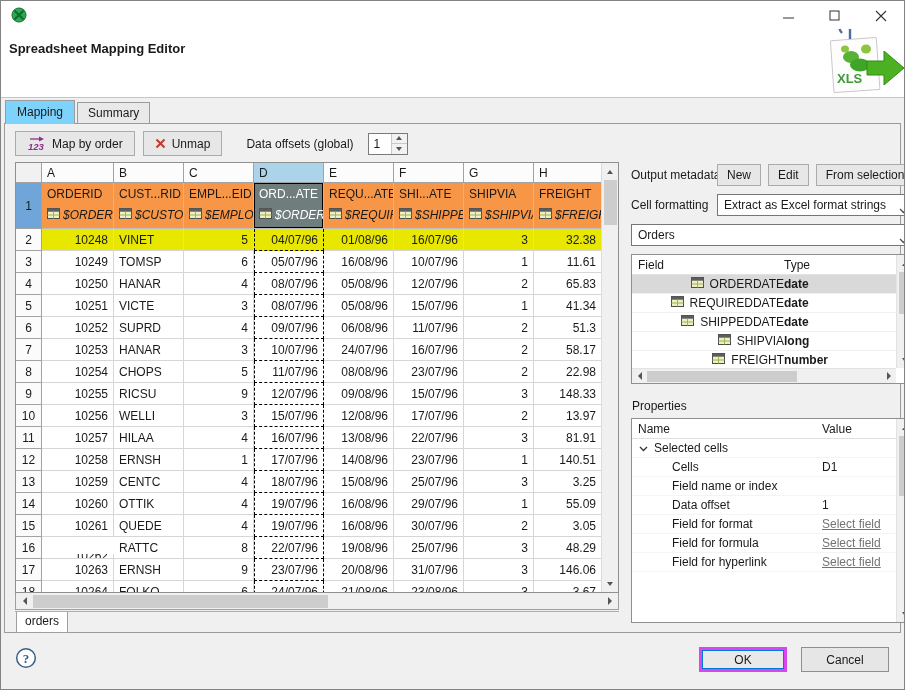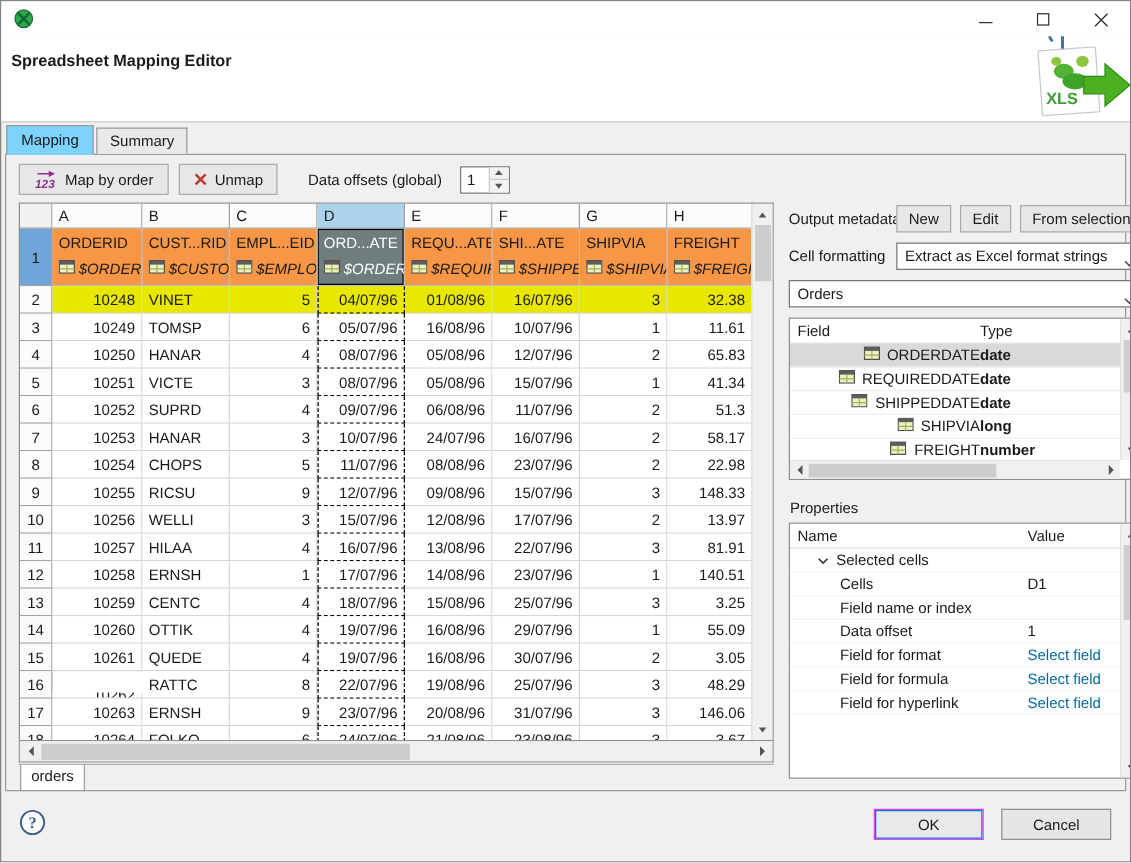--- a/index.html
+++ b/index.html
@@ -91,31 +91,31 @@
   .fhscroll { position:absolute; left:0; right:17px; bottom:0; height:15px; background:#f0f0f0; border-top:1px solid #e2e2e2; display:flex; align-items:center; }
   .fhscroll .sb-arrow { height:15px; width:15px; }
   .fhscroll .thumb { width:150px; height:11px; background:#cdcdcd; }
 
   .props-title { margin:15px 0 5px 1px; }
   .ptable { border:1px solid #8f8f8f; background:#fff; height:205px; position:relative; overflow:hidden; }
   .phead { display:flex; height:20px; align-items:center; border-bottom:1px solid #e0e0e0; }
   .pcol-name { width:190px; padding-left:6px; }
   .prow2 { display:flex; height:19px; align-items:center; border-bottom:1px solid #f4f4f4; width:calc(100% - 17px); }
   .prow2 .nm { width:190px; padding-left:40px; white-space:nowrap; overflow:hidden; flex:none; }
-  .prow2.group .nm { padding-left:22px; display:flex; align-items:center; gap:6px; }
+  .prow2.group .nm { padding-left:7px; display:flex; align-items:center; gap:6px; }
   .prow2 .val { flex:1; white-space:nowrap; overflow:hidden; }
-  .prow2 .val.muted { color:#0369a1; }
+  .prow2 .val.muted { color:#737373;text-decoration:underline; }
   .pvscroll { position:absolute; right:0; top:0; bottom:0; width:17px; background:#f0f0f0; border-left:1px solid #e2e2e2; display:flex; flex-direction:column; align-items:center; }
   .pvthumb { width:13px; height:60px; background:#cdcdcd; }
 
   
   .footer { display:flex; align-items:center; padding:14px 15px 0 14px; }
   .fbuttons { margin-left:auto; display:flex; gap:14px; }
   .btn { width:88px; height:25px; background:#e6e6e6; border:1px solid #8f8f8f; display:flex; align-items:center; justify-content:center; }
-  .btn.focused { border:1px solid #d946ef; box-shadow:inset 0 0 0 1px #0078d7; background:#e9e9e9; }
+  .btn.focused { border:3px solid #d946ef; box-shadow:inset 0 0 0 1px #0078d7; background:#e9e9e9; }
 </style>
 </head>
 <body>
 
 <div class="dialog">
 
   <div class="titlebar">
     <span>
       <svg width="16" height="16" viewBox="0 0 16 16">
           <circle cx="8" cy="8" r="7" fill="#2fa84f" stroke="#156e33"></circle>

